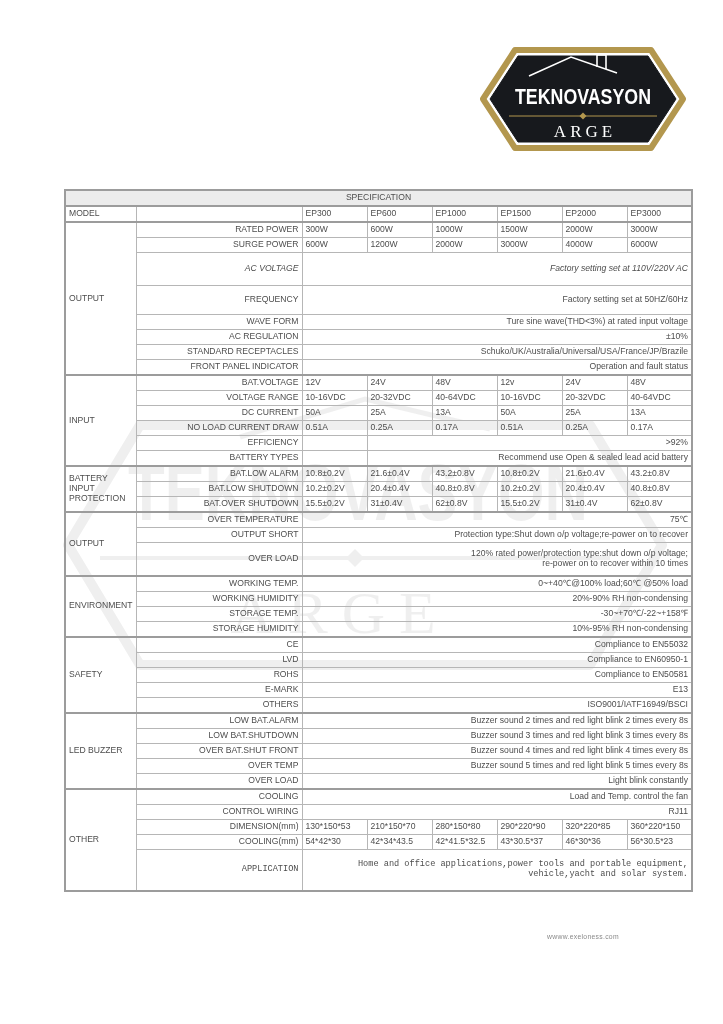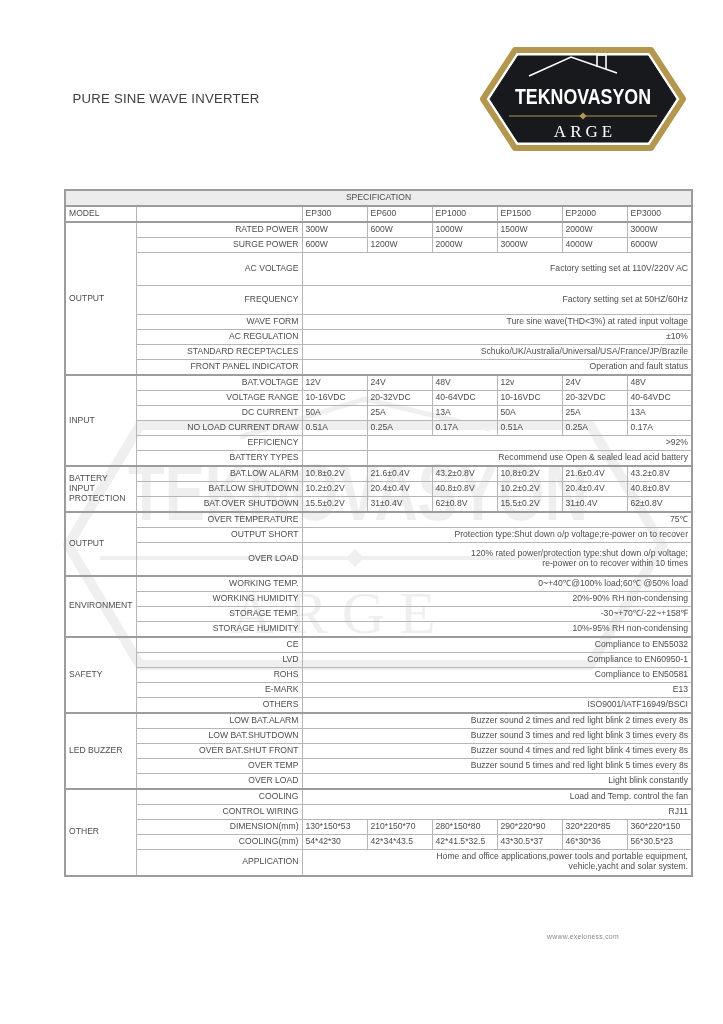--- a/index.html
+++ b/index.html
@@ -26,21 +26,20 @@
   .lcell{white-space:nowrap;text-align:right;}
   .vcell{white-space:nowrap;}
   .scell{text-align:right;}
   .scell.left{text-align:right;}
   .site{position:absolute;left:547px;top:933px;font-size:6.8px;color:#8a8a8a;letter-spacing:.3px;}
 </style>
 </head>
 <body>
 
 <div class="brand">
-  <div class="brand-sub">PURE SINE WAVE INVERTER</div>
 </div>
 
 <svg class="badge" width="212" height="118" viewBox="0 0 212 118">
   <path d="M6,59 L38,10 L174,10 L206,59 L174,108 L38,108 Z" fill="#ffffff" stroke="#b3974e" stroke-width="6" stroke-linejoin="round"></path>
   <path d="M13,59 L41,16 L171,16 L199,59 L171,102 L41,102 Z" fill="#17191d" stroke="#17191d" stroke-linejoin="round"></path>
   <polyline points="52,36 94,17 140,33" fill="none" stroke="#ffffff" stroke-width="1.6"></polyline>
   <path d="M120,27 L120,15 L129,15 L129,29" fill="none" stroke="#ffffff" stroke-width="1.6"></path>
   <text x="106" y="64" text-anchor="middle" fill="#ffffff" font-family="Liberation Sans, sans-serif" font-size="22" font-weight="bold" textLength="136" lengthAdjust="spacingAndGlyphs">TEKNOVASYON</text>
   <line x1="32" y1="76" x2="180" y2="76" stroke="#b3974e" stroke-width="1"></line>
   <path d="M106,72.5 L109.5,76 L106,79.5 L102.5,76 Z" fill="#b3974e"></path>
@@ -93,21 +92,21 @@
       </tr>
       <tr>
         <td class="lcell">SURGE POWER</td>
         <td class="vcell">600W</td>
         <td class="vcell">1200W</td>
         <td class="vcell">2000W</td>
         <td class="vcell">3000W</td>
         <td class="vcell">4000W</td>
         <td class="vcell">6000W</td>
       </tr>
-      <tr style="height: 33px;">
+      <tr style="height: 33px; font-style: italic;">
         <td class="lcell">AC VOLTAGE</td>
         <td class="scell" colspan="6">Factory setting set at 110V/220V AC</td>
       </tr>
       <tr style="height: 29px; margin-left: 40px;">
         <td class="lcell">FREQUENCY</td>
         <td class="scell" colspan="6">Factory setting set at 50HZ/60Hz</td>
       </tr>
       <tr>
         <td class="lcell">WAVE FORM</td>
         <td class="scell" colspan="6">Ture sine wave(THD&lt;3%) at rated input voltage</td>
@@ -291,20 +290,20 @@
       </tr>
       <tr>
         <td class="lcell">COOLING(mm)</td>
         <td class="vcell">54*42*30</td>
         <td class="vcell">42*34*43.5</td>
         <td class="vcell">42*41.5*32.5</td>
         <td class="vcell">43*30.5*37</td>
         <td class="vcell">46*30*36</td>
         <td class="vcell">56*30.5*23</td>
       </tr>
-      <tr style="height: 27px;">
+      <tr style="height: 42px; font-family: Liberation Mono, monospace;">
         <td class="lcell">APPLICATION</td>
         <td class="scell" colspan="6">Home and office applications,power tools and portable equipment,<br>vehicle,yacht and solar system.</td>
       </tr>
     </tbody>
 </table>
 
 <div class="site">wwww.exeloness.com</div>
 
 </body></html>

